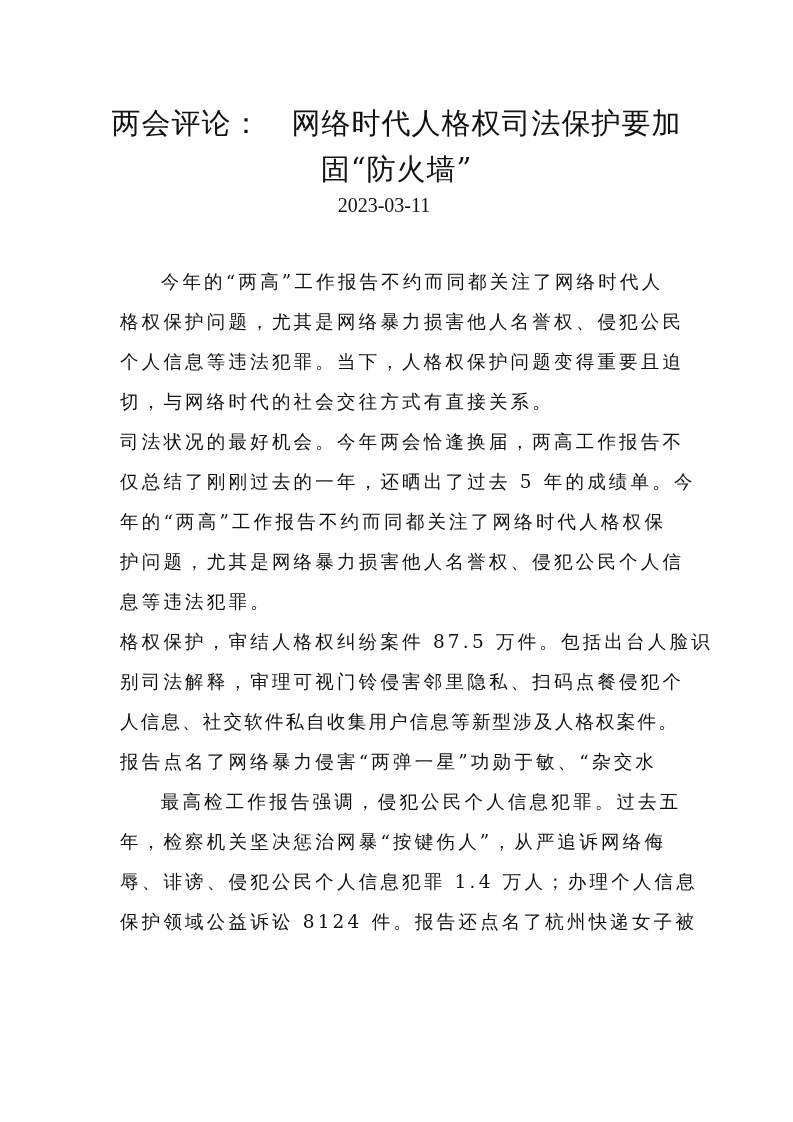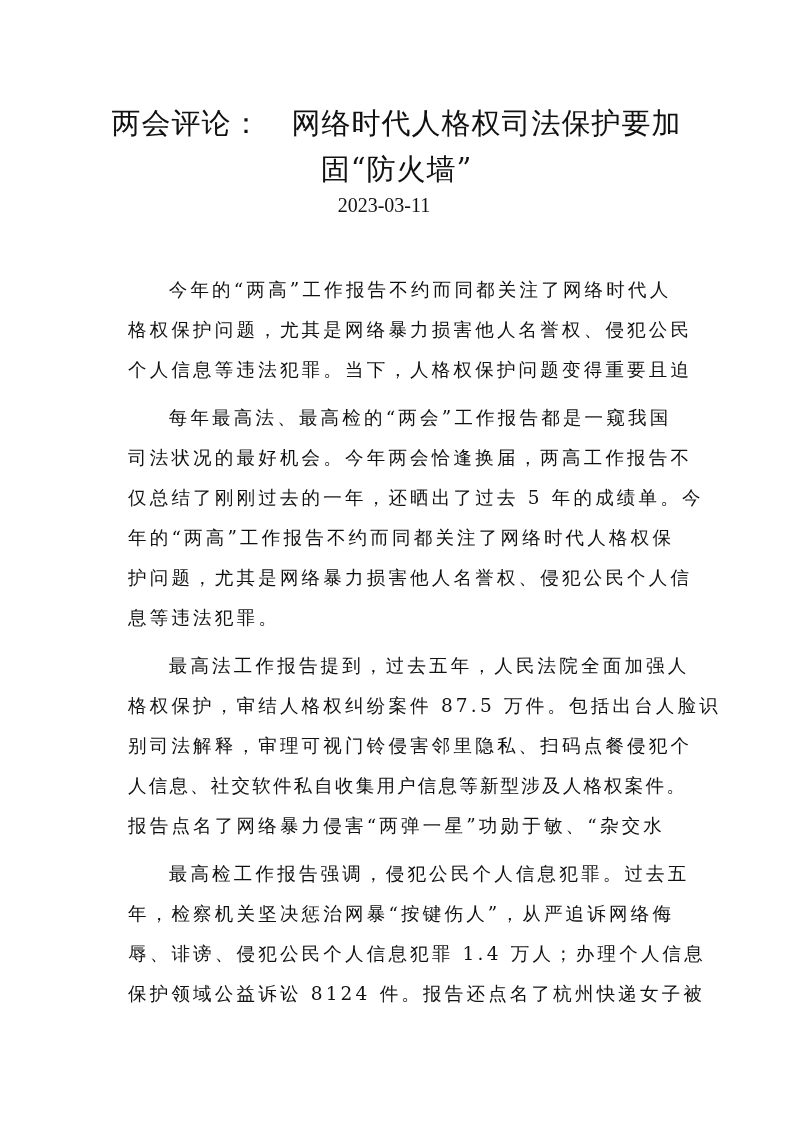--- a/index.html
+++ b/index.html
@@ -5,50 +5,49 @@
   html, body { margin: 0; padding: 0; background: #ffffff; }
   body { width: 793px; height: 1122px; position: relative; overflow: hidden;
          font-family: "DejaVu Serif", "Liberation Serif", serif; color: #111; }
   .title { position: absolute; left: 100px; width: 593px; top: 100px;
            text-align: center; font-size: 29px; line-height: 46px; letter-spacing: 1px; }
   .title .l1 { display: block; white-space: nowrap; }
   .title .l2 { display: block; white-space: nowrap; text-align: center; }
   .date { position: absolute; left: 0; width: 768px; top: 188px; text-align: center;
           font-family: "Liberation Serif", serif; font-size: 20px; margin-top: 6px; }
   .body { position: absolute; left: 120px; width: 560px; top: 262px; }
-  .p { margin: 8px; font-size: 18.5px; line-height: 40px; letter-spacing: 3.2px;
+  .p { margin: 0; font-size: 18.5px; line-height: 40px; letter-spacing: 3.2px;
        text-indent: 2.2em; text-align: justify; }
   .p .ln { display: block; white-space: nowrap; }
 </style>
 </head>
 <body>
 
 <div class="title">
   <span class="l1">两会评论：　网络时代人格权司法保护要加</span>
   <span class="l2">固“防火墙”</span>
 </div>
 
 <div class="date">2023-03-11</div>
 
 <div class="body">
   <div class="p">
     <span class="ln">今年的“两高”工作报告不约而同都关注了网络时代人</span>
     <span class="ln" style="text-indent:0">格权保护问题，尤其是网络暴力损害他人名誉权、侵犯公民</span>
     <span class="ln" style="text-indent:0">个人信息等违法犯罪。当下，人格权保护问题变得重要且迫</span>
+    <span class="ln" style="text-indent:0">切，与网络时代的社会交往方式有直接关系。</span>
   </div>
   <div class="p">
-    <span class="ln">每年最高法、最高检的“两会”工作报告都是一窥我国</span>
     <span class="ln" style="text-indent:0">司法状况的最好机会。今年两会恰逢换届，两高工作报告不</span>
     <span class="ln" style="text-indent:0">仅总结了刚刚过去的一年，还晒出了过去 5 年的成绩单。今</span>
     <span class="ln" style="text-indent:0">年的“两高”工作报告不约而同都关注了网络时代人格权保</span>
     <span class="ln" style="text-indent:0">护问题，尤其是网络暴力损害他人名誉权、侵犯公民个人信</span>
     <span class="ln" style="text-indent:0">息等违法犯罪。</span>
   </div>
   <div class="p">
-    <span class="ln">最高法工作报告提到，过去五年，人民法院全面加强人</span>
     <span class="ln" style="text-indent:0">格权保护，审结人格权纠纷案件 87.5 万件。包括出台人脸识</span>
     <span class="ln" style="text-indent:0">别司法解释，审理可视门铃侵害邻里隐私、扫码点餐侵犯个</span>
     <span class="ln" style="text-indent:0; letter-spacing:2.2px">人信息、社交软件私自收集用户信息等新型涉及人格权案件。</span>
     <span class="ln" style="text-indent:0">报告点名了网络暴力侵害“两弹一星”功勋于敏、“杂交水</span>
   </div>
   <div class="p">
     <span class="ln">最高检工作报告强调，侵犯公民个人信息犯罪。过去五</span>
     <span class="ln" style="text-indent:0">年，检察机关坚决惩治网暴“按键伤人”，从严追诉网络侮</span>
     <span class="ln" style="text-indent:0">辱、诽谤、侵犯公民个人信息犯罪 1.4 万人；办理个人信息</span>
     <span class="ln" style="text-indent:0">保护领域公益诉讼 8124 件。报告还点名了杭州快递女子被</span>

